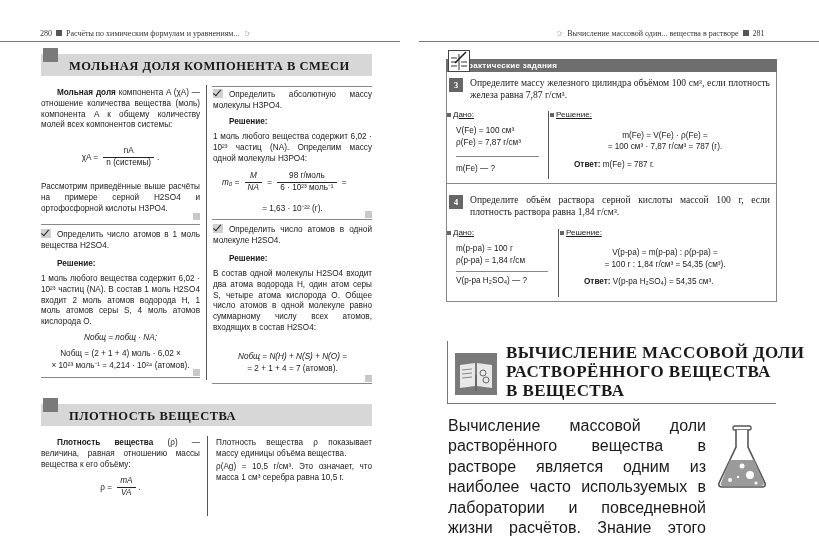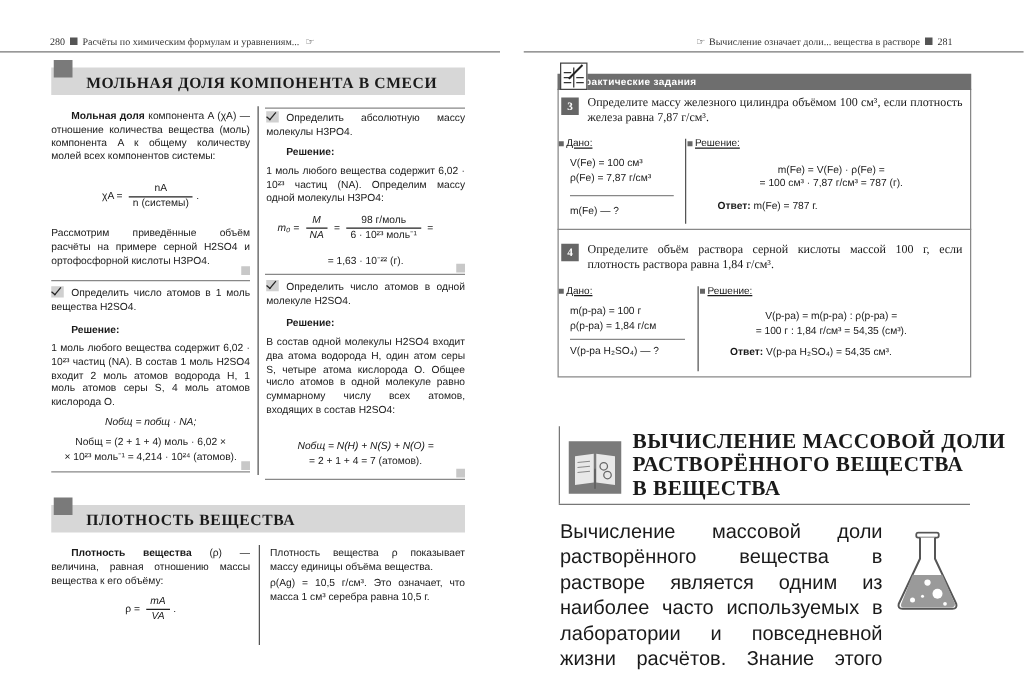--- a/index.html
+++ b/index.html
@@ -58,21 +58,21 @@
 </div>
 
 <div class="col" style="left:41px; top:88px; width:159px;">
   <b>Мольная доля</b>
   <span>компонента A (χA) — отношение количества вещества (моль) компонента A к общему количеству молей всех компонентов системы:</span>
 </div>
 <div class="col center" style="left:41px; top:146px; width:159px;">
   <span>χA =</span>
   <span class="frac"><span class="num">nA</span><span class="den">n (системы)</span></span>.
 </div>
-<div class="col" style="left:41px; top:182px; width:159px;">Рассмотрим приведённые объём расчёты на примере серной H2SO4 и ортофосфорной кислоты H3PO4.</div>
+<div class="col" style="left:41px; top:182px; width:159px;">Рассмотрим приведённые выше расчёты на примере серной H2SO4 и ортофосфорной кислоты H3PO4.</div>
 
 <div class="hline" style="left:41px; top:224px; width:159px;"></div>
 <div class="endsq" style="left:193px; top:213px;"></div>
 
 <div class="col" style="left:41px; top:229px; width:159px;">
   <span class="check"></span><span>Определить число атомов в 1 моль вещества H2SO4.</span>
 </div>
 <div class="col" style="left:41px; top:259px; width:159px;"><b>Решение:</b></div>
 <div class="col" style="left:41px; top:274px; width:159px;">1 моль любого вещества содержит 6,02 · 10²³ частиц (NA). В состав 1 моль H2SO4 входит 2 моль атомов водорода H, 1 моль атомов серы S, 4 моль атомов кислорода O.</div>
 <div class="col center" style="left:41px; top:333px; width:159px;"><i>Nобщ = nобщ · NA;</i></div>
@@ -119,21 +119,21 @@
 </div>
 <div class="col center" style="left:41px; top:476px; width:159px;">
   <span>ρ =</span>
   <span class="frac"><i class="num">mA</i><i class="den">VA</i></span>.
 </div>
 <div class="vline" style="left:207px; top:436px; height:80px;"></div>
 <div class="col" style="left:216px; top:438px; width:156px;">Плотность вещества ρ показывает массу единицы объёма вещества.</div>
 <div class="col" style="left:216px; top:462px; width:156px;">ρ(Ag) = 10,5 г/см³. Это означает, что масса 1 см³ серебра равна 10,5 г.</div>
 
 <div class="run-head" style="left:557px;">
-  <span style="margin-right:3px;">☞</span><span>Вычисление означает доли... вещества в растворе</span><span class="sq"></span><span>281</span>
+  <span style="margin-right:3px;">☞</span><span>Вычисление массовой один... вещества в растворе</span><span class="sq"></span><span>281</span>
 </div>
 <div class="head-rule" style="left:419px; width:400px;"></div>
 
 <div class="pbox"></div>
 <div class="pbar">Практические задания</div>
 <div class="pico">
   <svg width="20" height="20" viewBox="0 0 20 20">
     <line x1="10" y1="3" x2="10" y2="19" stroke="#333" stroke-width="1"></line>
     <line x1="2" y1="7" x2="8" y2="7" stroke="#333" stroke-width="1"></line>
     <line x1="2" y1="11" x2="8" y2="11" stroke="#333" stroke-width="1"></line>

